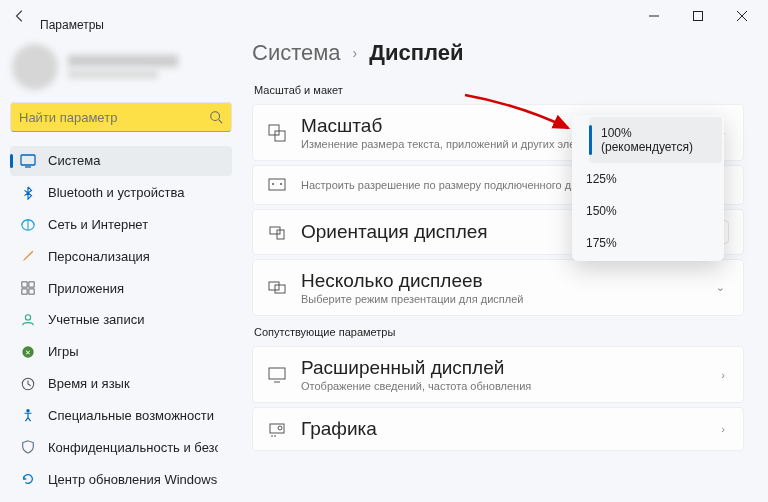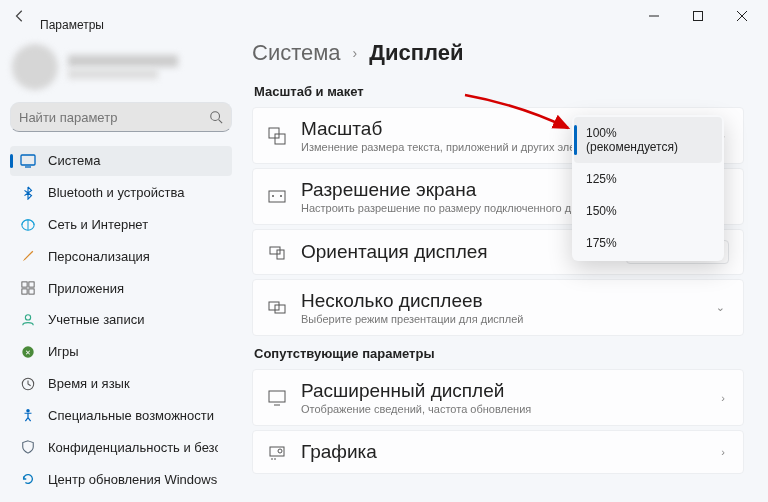--- a/index.html
+++ b/index.html
@@ -13,49 +13,49 @@
 
 .shell { display: flex; height: calc(100% - 32px); }
 
 .sidebar { width: 240px; padding: 8px 8px 8px 10px; display: flex; flex-direction: column; gap: 2px; }
 .user { display: flex; align-items: center; gap: 10px; padding: 4px 2px 10px 2px; }
 .avatar { width: 46px; height: 46px; background: #d6d6d6; border-radius: 50%; filter: blur(3px); }
 .userinfo { display: flex; flex-direction: column; gap: 2px; }
 .username { width: 110px; height: 12px; background: #ccc; filter: blur(3px); }
 .usermail { width: 90px; height: 10px; background: #ddd; filter: blur(3px); }
 
-.searchrow { display: flex; align-items: center; background: #e5e5e5; border: 1px solid #e1e4e8; border-bottom: 1px solid #9aa1aa; border-radius: 9px; height: 30px; padding: 12px 8px; margin-bottom: 12px; }
+.searchrow { display: flex; align-items: center; background: #fde047; border: 1px solid #e1e4e8; border-bottom: 1px solid #9aa1aa; border-radius: 4px; height: 30px; padding: 12px 8px; margin-bottom: 12px; }
 .searchrow input { flex: 1; border: none; background: transparent; font-size: 13px; outline: none; color: #666; }
 .searchrow .sicon { color: #666; }
 
 .navitem { display: flex; align-items: center; gap: 12px; height: 34px; padding: 0 10px; border-radius: 4px; cursor: pointer; font-size: 13px; color: #222; position: relative; }
 .navitem.active { background: #e9ecef; }
 .navitem.active::before { content: ''; position: absolute; left: 0; top: 8px; bottom: 8px; width: 3px; background: #0067c0; border-radius: 2px; }
 .navitem .nicon { width: 16px; height: 16px; display: flex; align-items: center; justify-content: center; }
 
 .content { flex: 1; padding: 8px 24px 8px 12px; overflow: hidden; }
 .breadcrumb { display: flex; align-items: center; gap: 12px; margin-bottom: 18px; }
 .breadcrumb .bc { font-size: 22px; font-weight: 600; color: #222; }
 .breadcrumb .bc.parent { color: #666; font-weight: 400; cursor: pointer; }
 .breadcrumb .sep { color: #888; font-size: 14px; }
 
-.section-title { font-size: 13px; font-weight: 700; color: #222; margin: 6px 0 8px 2px; }
+.section-title { font-size: 11px; font-weight: 400; color: #222; margin: 6px 0 8px 2px; }
 
 .card { background: #fdfdfe; border: 1px solid #eceef1; border-radius: 4px; margin-bottom: 4px; display: flex; align-items: center; padding: 10px 14px; gap: 14px; cursor: pointer; }
 .card .cicon { width: 20px; color: #555; flex-shrink: 0; display:flex; align-items:center; justify-content:center; }
 .card .ctext { flex: 1; display: flex; flex-direction: column; gap: 1px; }
 .card .cname { font-size: 19px; color: #222; }
 .card .cdesc { font-size: 11px; color: #777; }
 .card .ctrl { display: flex; align-items: center; gap: 8px; }
 .card .chev { color: #888; font-size: 11px; padding: 0 4px; }
 .select { background: #fdfdfe; border: 1px solid #e4e6e9; border-radius: 4px; padding: 4px 10px; font-size: 12px; display: flex; align-items: center; gap: 10px; min-width: 100px; justify-content: space-between; }
 
 .dropdown { position: absolute; top: 115px; left: 572px; width: 152px; background: #f7f8fa; border-radius: 6px; box-shadow: 0 8px 24px rgba(0,0,0,0.18); padding: 2px; z-index: 10; }
 .dropdown .opt { padding: 9px 12px; font-size: 12px; color: #222; cursor: pointer; border-radius: 4px; position: relative; }
-.dropdown .opt.sel { background: #ecedef; }
+.dropdown .opt.sel { background: #ecedef; margin-left: 15px; }
 .dropdown .opt.sel::before { content: ''; position: absolute; left: 0; top: 8px; bottom: 8px; width: 3px; background: #0067c0; border-radius: 2px; }
 
 .arrow { position: absolute; top: 90px; left: 460px; z-index: 11; pointer-events: none; }
 
 svg { display: block; }
 </style>
 </head>
 <body>
 
 <div class="titlebar">
@@ -227,21 +227,20 @@
 
     <div class="card">
       <div class="cicon">
           <svg width="18" height="18" viewBox="0 0 18 18">
             <rect x="1" y="3" width="16" height="11" stroke="#555" fill="none"></rect>
             <circle cx="5" cy="8" r="1" fill="#555"></circle>
             <circle cx="13" cy="8" r="1" fill="#555"></circle>
           </svg>
         </div>
       <div class="ctext">
-          <div class="cname">Разрешение экрана</div>
           <div class="cdesc">Настроить разрешение по размеру подключенного дисплея</div>
         </div>
       <div class="chev">⌄</div>
     </div>
 
     <div class="card">
       <div class="cicon">
           <svg width="18" height="18" viewBox="0 0 18 18">
             <rect x="2" y="4" width="10" height="7" stroke="#555" fill="none"></rect>
             <rect x="9" y="7" width="7" height="9" stroke="#555" fill="none"></rect>

